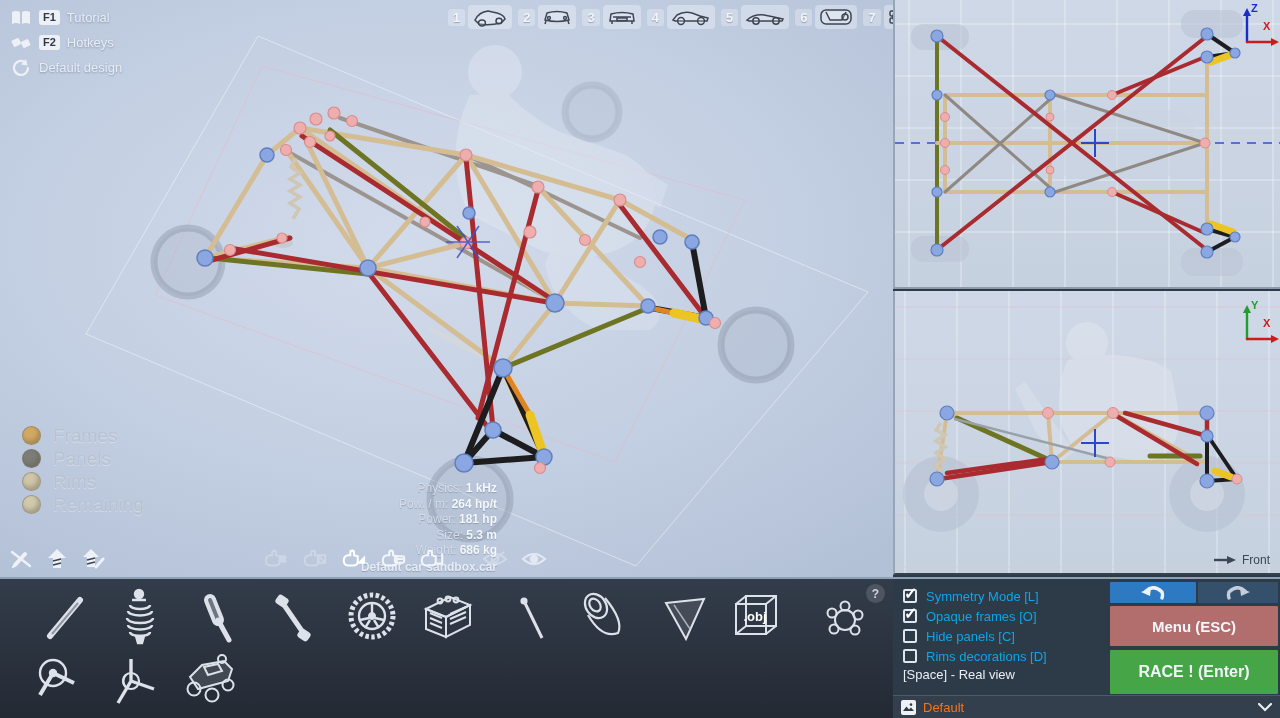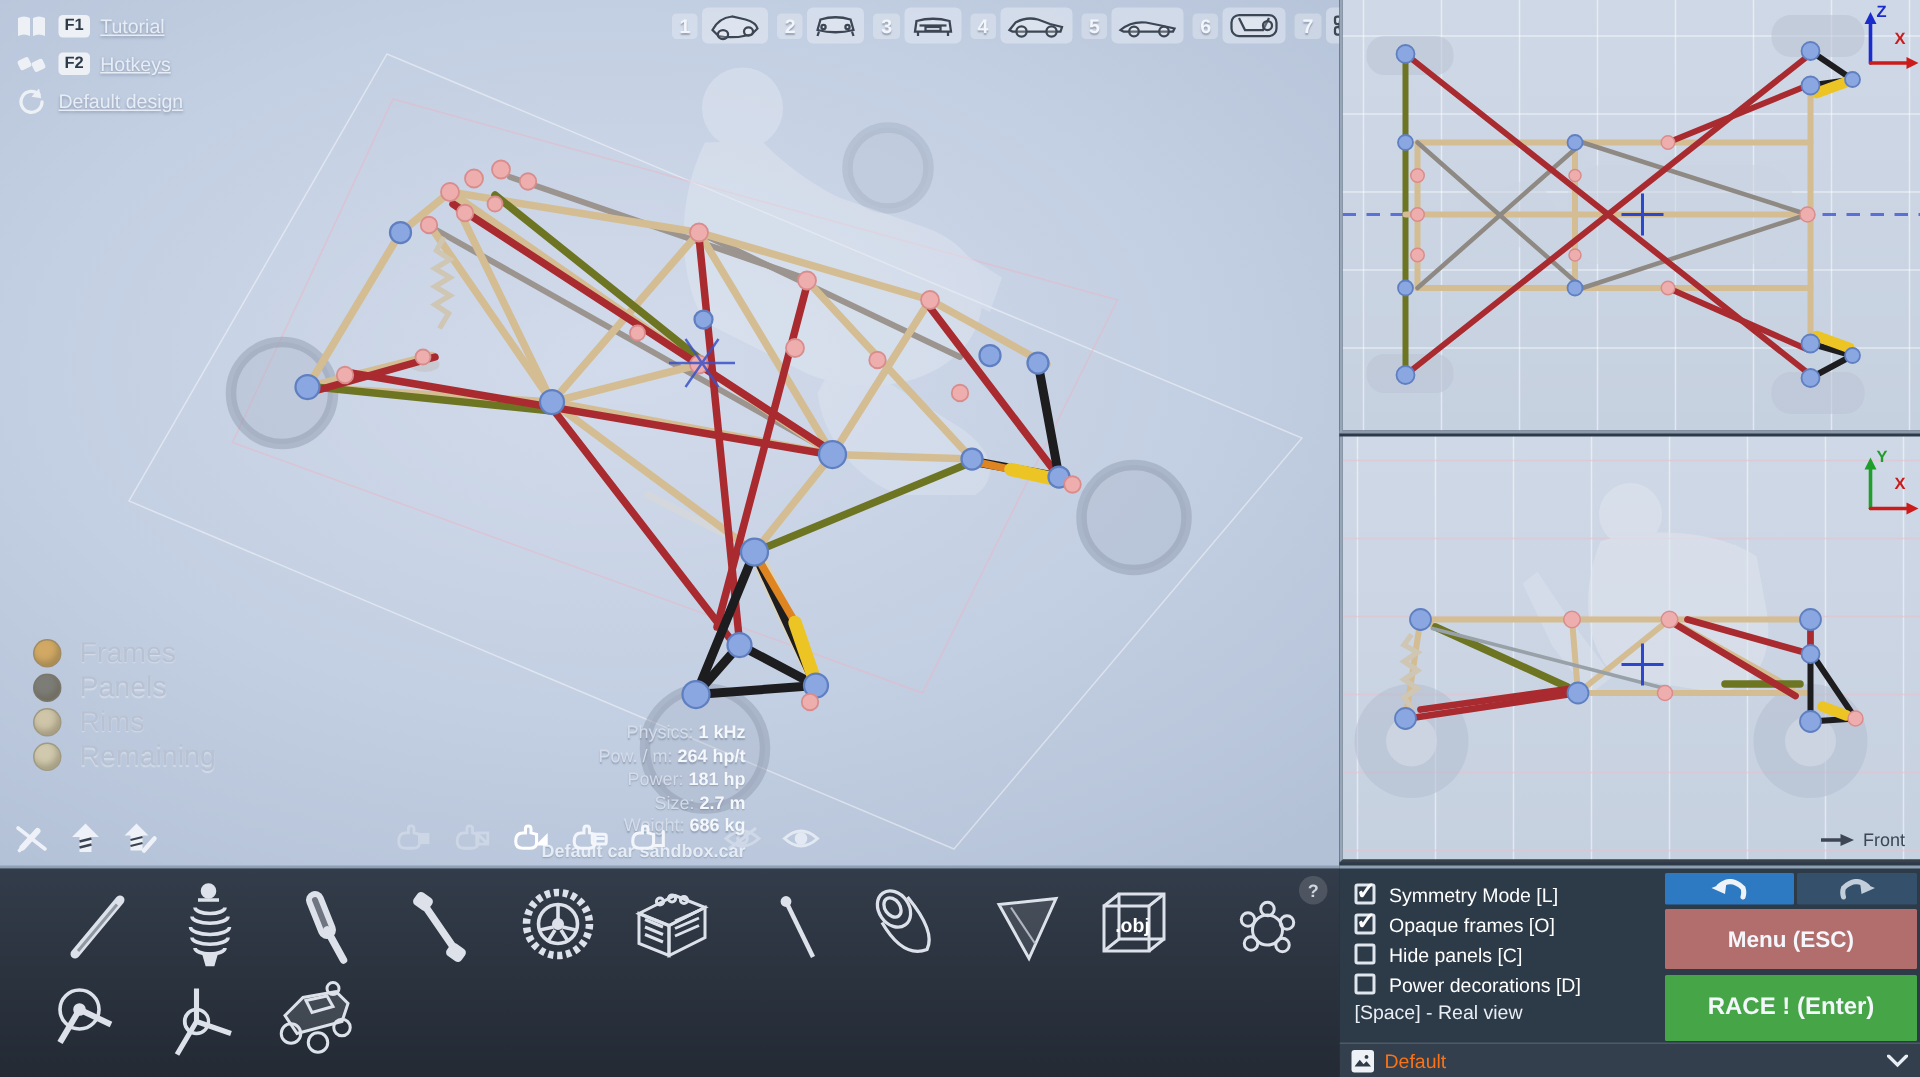--- a/index.html
+++ b/index.html
@@ -13,21 +13,21 @@
     background:radial-gradient(ellipse 700px 420px at 46% 42%, #d2dbeb 0%, #c3cfe2 55%, #b3c1d7 100%);
     overflow:hidden;}
   .scene{left:0;top:0;}
 
   
   .menu{left:10px;top:5px;color:#e7edf6;font-size:13px;}
   .menu-row{display:flex;align-items:center;height:25px;gap:7px;cursor:default;}
   .menu-ico{width:22px;display:flex;justify-content:center;}
   .badge{background:#edf1f6;color:#2e3a48;font-weight:bold;font-size:11px;
          border-radius:3px;padding:1px 4px;line-height:13px;}
-  .menu-label{text-shadow:0 1px 2px rgba(40,55,80,.35);text-decoration:underline;}
+  .menu-label{text-shadow:0 1px 2px rgba(40,55,80,.35);}
 
   
   .cambar{left:448px;top:5px;display:flex;align-items:center;gap:6px;}
   .slot{display:flex;align-items:center;gap:3px;}
   .slot-num{color:#f2f5fa;font-weight:bold;font-size:13px;background:rgba(255,255,255,.28);
             border-radius:3px;padding:1px 5px;text-shadow:0 1px 1px rgba(60,75,100,.4);}
   .slot-tile{background:rgba(245,248,252,.38);border-radius:4px;padding:1px 3px;display:flex;align-items:center;}
 
   
   .legend{left:22px;top:424px;}
@@ -58,21 +58,21 @@
                display:flex;align-items:center;gap:6px;}
 
   
   .controls{left:893px;top:577px;width:387px;height:118px;background:#2d3a48;
             border-top:2px solid #8ea0b4;}
   .cb-col{position:absolute;left:10px;top:7px;}
   .cb-row{display:flex;align-items:center;gap:9px;height:20px;cursor:pointer;}
   .cb-box{width:14px;height:14px;border:2px solid #dfe6ee;border-radius:2px;position:relative;background:transparent;}
   .cb-check{display:none;position:absolute;left:-1px;top:-7px;color:#ffffff;font-size:16px;font-weight:bold;}
   .cb-row.checked .cb-check{display:block;}
-  .cb-label{color:#ffffff;font-size:13px;}
+  .cb-label{color:#0ea5e9;font-size:13px;}
   .hint{position:absolute;left:10px;top:88px;color:#e9eef5;font-size:13px;}
   .btn{position:absolute;display:flex;align-items:center;justify-content:center;
        color:#f3f7fb;font-weight:bold;border-radius:1px;cursor:pointer;}
   .btn-undo{left:217px;top:3px;width:86px;height:21px;background:#2e7ac2;}
   .btn-redo{left:305px;top:3px;width:80px;height:21px;background:#35506b;}
   .btn-menu{left:217px;top:27px;width:168px;height:40px;background:#b26d6d;font-size:15px;}
   .btn-race{left:217px;top:71px;width:168px;height:44px;background:#46a546;font-size:16px;}
 
   
   .preset{left:893px;top:695px;width:387px;height:23px;background:#333f4d;border-top:1px solid #4d5a68;
@@ -366,21 +366,21 @@
       <div class="leg-row">
         <span class="leg-dot" style="background: rgb(208, 201, 173);"></span>
         <span class="leg-label">Remaining</span>
       </div>
     </div>
 
     <div class="abs stats">
       <div><span class="stat-label">Physics:</span> <span class="stat-value">1 kHz</span></div>
       <div><span class="stat-label">Pow. / m:</span> <span class="stat-value">264 hp/t</span></div>
       <div><span class="stat-label">Power:</span> <span class="stat-value">181 hp</span></div>
-      <div><span class="stat-label">Size:</span> <span class="stat-value">2.7 m</span></div>
+      <div><span class="stat-label">Size:</span> <span class="stat-value">5.3 m</span></div>
       <div><span class="stat-label">Weight:</span> <span class="stat-value">686 kg</span></div>
       <div class="stat-file">Default car sandbox.car</div>
     </div>
 
     <div class="abs vtools-left">
       <span class="vtool">
         <svg width="24" height="24" viewBox="0 0 24 24">
             <g stroke="#eef2f8" stroke-width="2.4" stroke-linecap="round">
               <path d="M6,18 L16,7" stroke-width="4"></path>
               <path d="M4,20 L6,18"></path>
@@ -685,21 +685,21 @@
             <span class="cb-check">✓</span>
           </span>
         <span class="cb-label">Opaque frames [O]</span>
       </div>
       <div class="cb-row">
         <span class="cb-box"></span>
         <span class="cb-label">Hide panels [C]</span>
       </div>
       <div class="cb-row">
         <span class="cb-box"></span>
-        <span class="cb-label">Power decorations [D]</span>
+        <span class="cb-label">Rims decorations [D]</span>
       </div>
     </div>
     <div class="hint">[Space] - Real view</div>
     <div class="btn btn-undo">
       <svg width="26" height="14" viewBox="0 0 26 14">
           <path d="M6,5 Q14,-2 22,6 Q23,9 22,12" fill="none" stroke="#eef3f9" stroke-width="3.4" stroke-linecap="round"></path>
           <polygon points="1,6 11,2 10,10" fill="#eef3f9"></polygon>
         </svg>
     </div>
     <div class="btn btn-redo">

